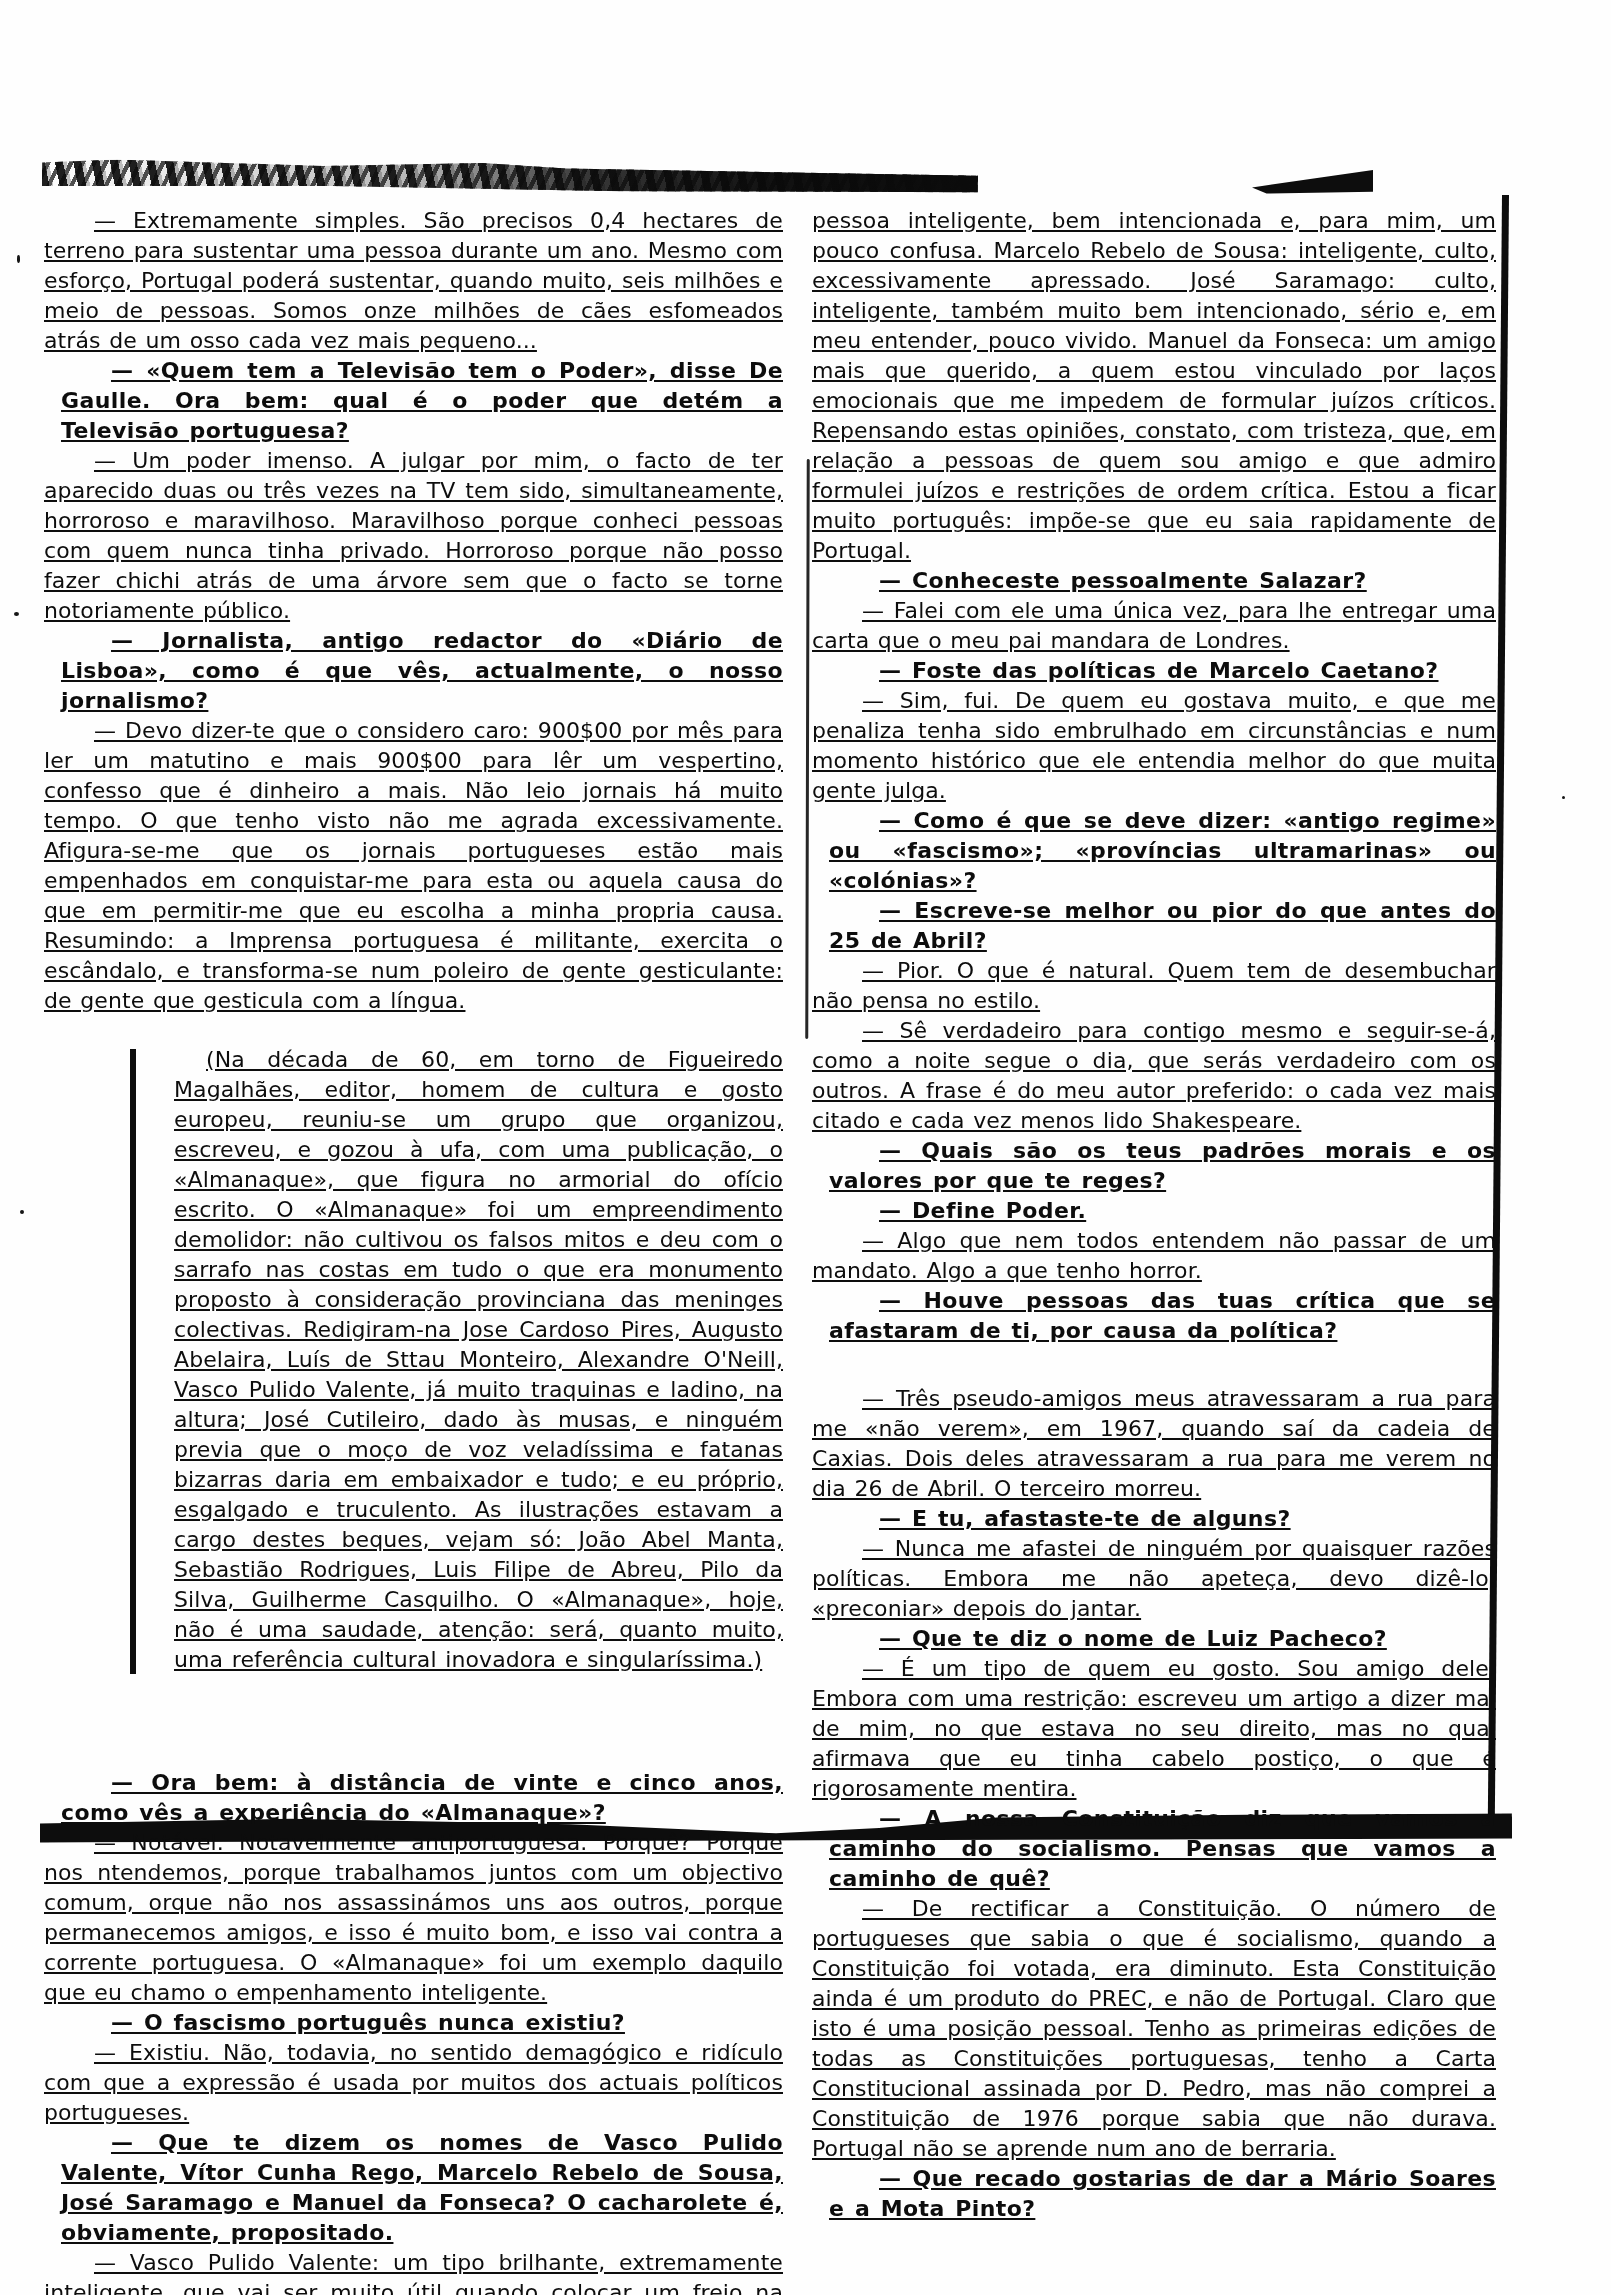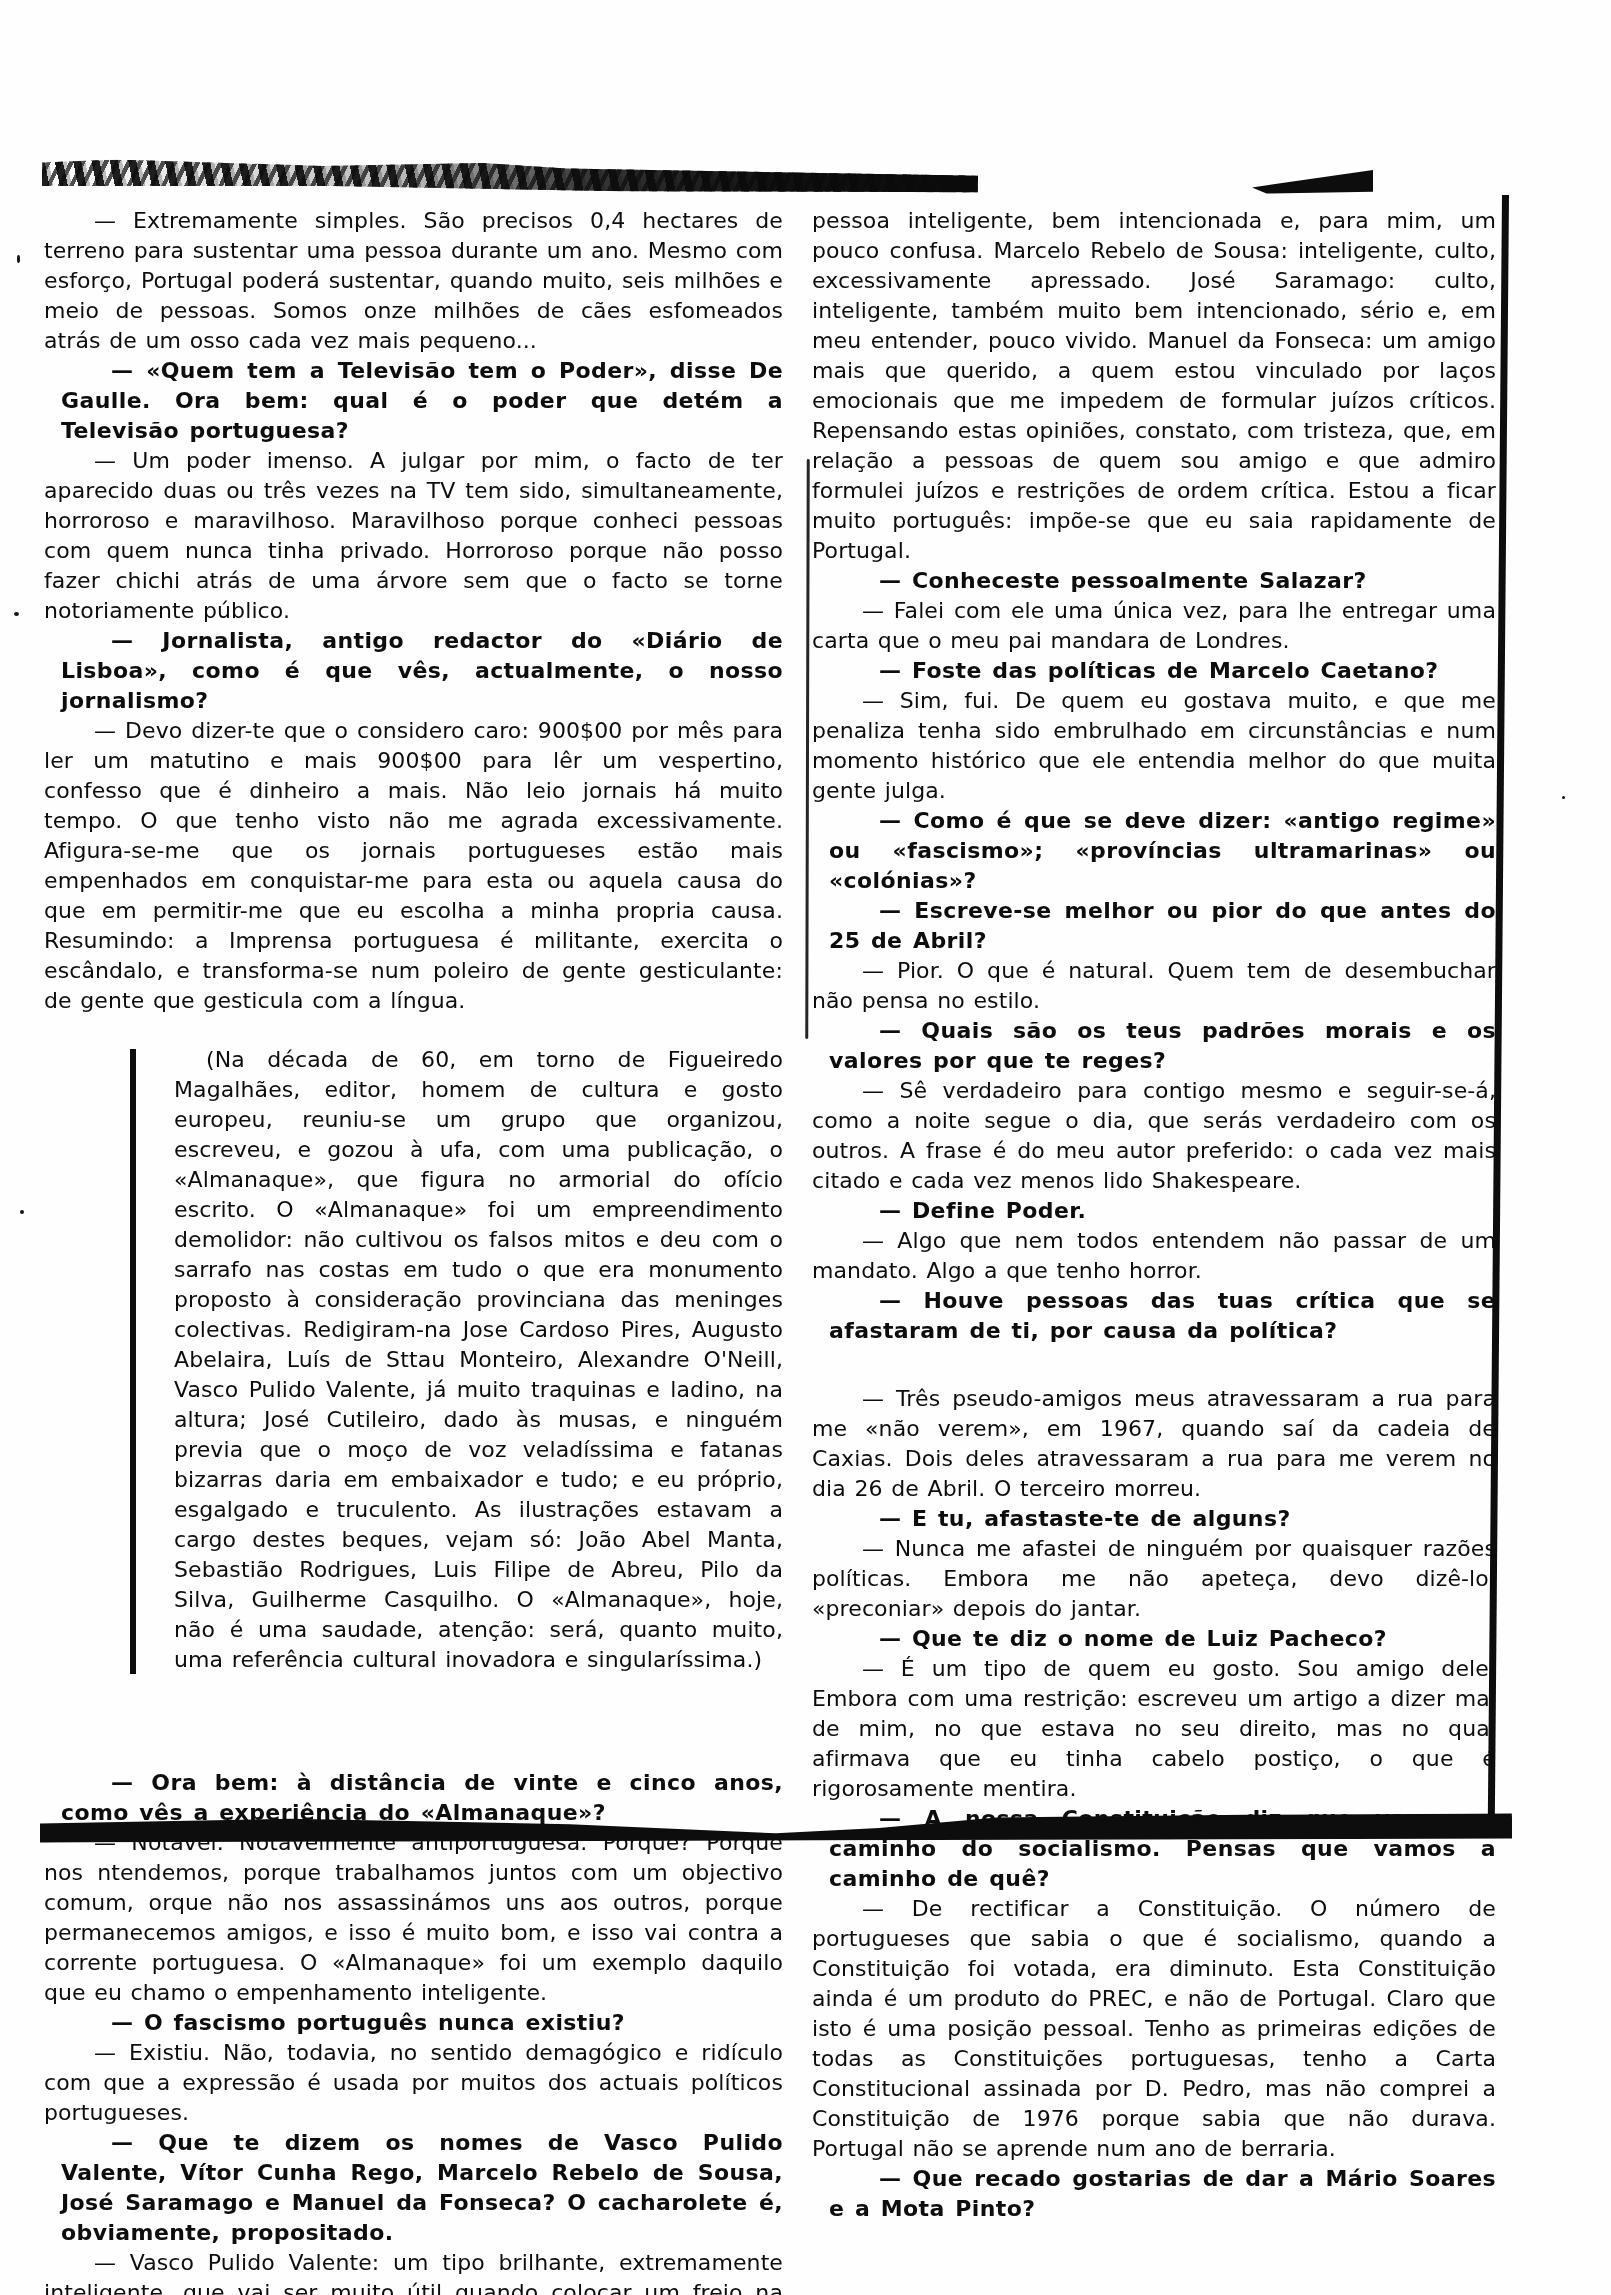--- a/index.html
+++ b/index.html
@@ -57,21 +57,21 @@
   
   .col{
     position:absolute;top:206px;
     text-align:justify;
     font-size:22px;line-height:30px;
     letter-spacing:0.1px;word-spacing:1.5px;
   }
   #col-left{left:44px;width:739px;}
   #col-right{left:812px;width:684px;}
 
-  .para{margin:0;text-indent:50px;}
+  .para{margin:0;text-indent:50px;text-decoration:underline;}
   .para.question{font-weight:700;letter-spacing:0.4px;word-spacing:2.5px;margin-left:17px;}
   .para.noindent{text-indent:0;}
   .para.gap-before{margin-top:38px;}
   .para.aside{
     position:relative;
     margin:28.5px 0 93px 130px;
     text-indent:32px;
     width:auto;
   }
   .para.aside::before{
@@ -111,22 +111,22 @@
     </div>
   <div id="col-right" class="col">
       <p class="para answer noindent">pessoa inteligente, bem intencionada e, para mim, um pouco confusa. Marcelo Rebelo de Sousa: inteligente, culto, excessivamente apressado. José Saramago: culto, inteligente, também muito bem intencionado, sério e, em meu entender, pouco vivido. Manuel da Fonseca: um amigo mais que querido, a quem estou vinculado por laços emocionais que me impedem de formular juízos críticos. Repensando estas opiniões, constato, com tristeza, que, em relação a pessoas de quem sou amigo e que admiro formulei juízos e restrições de ordem crítica. Estou a ficar muito português: impõe-se que eu saia rapidamente de Portugal.</p>
       <p class="para question">— Conheceste pessoalmente Salazar?</p>
       <p class="para answer">— Falei com ele uma única vez, para lhe entregar uma carta que o meu pai mandara de Londres.</p>
       <p class="para question">— Foste das políticas de Marcelo Caetano?</p>
       <p class="para answer">— Sim, fui. De quem eu gostava muito, e que me penaliza tenha sido embrulhado em circunstâncias e num momento histórico que ele entendia melhor do que muita gente julga.</p>
       <p class="para question">— Como é que se deve dizer: «antigo regime» ou «fascismo»; «províncias ultramarinas» ou «colónias»?</p>
       <p class="para question">— Escreve-se melhor ou pior do que antes do 25 de Abril?</p>
       <p class="para answer">— Pior. O que é natural. Quem tem de desembuchar não pensa no estilo.</p>
+      <p class="para answer">— Sê verdadeiro para contigo mesmo e seguir-se-á, como a noite segue o dia, que serás verdadeiro com os outros. A frase é do meu autor preferido: o cada vez mais citado e cada vez menos lido Shakespeare.</p>
       <p class="para question">— Quais são os teus padrões morais e os valores por que te reges?</p>
-      <p class="para answer">— Sê verdadeiro para contigo mesmo e seguir-se-á, como a noite segue o dia, que serás verdadeiro com os outros. A frase é do meu autor preferido: o cada vez mais citado e cada vez menos lido Shakespeare.</p>
       <p class="para question">— Define Poder.</p>
       <p class="para answer">— Algo que nem todos entendem não passar de um mandato. Algo a que tenho horror.</p>
       <p class="para question">— Houve pessoas das tuas crítica que se afastaram de ti, por causa da política?</p>
       <p class="para answer gap-before">— Três pseudo-amigos meus atravessaram a rua para me «não verem», em 1967, quando saí da cadeia de Caxias. Dois deles atravessaram a rua para me verem no dia 26 de Abril. O terceiro morreu.</p>
       <p class="para question">— E tu, afastaste-te de alguns?</p>
       <p class="para answer">— Nunca me afastei de ninguém por quaisquer razões políticas. Embora me não apeteça, devo dizê-lo, «preconiar» depois do jantar.</p>
       <p class="para question">— Que te diz o nome de Luiz Pacheco?</p>
       <p class="para answer">— É um tipo de quem eu gosto. Sou amigo dele. Embora com uma restrição: escreveu um artigo a dizer mal de mim, no que estava no seu direito, mas no qual afirmava que eu tinha cabelo postiço, o que é rigorosamente mentira.</p>
       <p class="para question">— A nossa Constituição diz que vamos a caminho do socialismo. Pensas que vamos a caminho de quê?</p>
       <p class="para answer">— De rectificar a Constituição. O número de portugueses que sabia o que é socialismo, quando a Constituição foi votada, era diminuto. Esta Constituição ainda é um produto do PREC, e não de Portugal. Claro que isto é uma posição pessoal. Tenho as primeiras edições de todas as Constituições portuguesas, tenho a Carta Constitucional assinada por D. Pedro, mas não comprei a Constituição de 1976 porque sabia que não durava. Portugal não se aprende num ano de berraria.</p>

